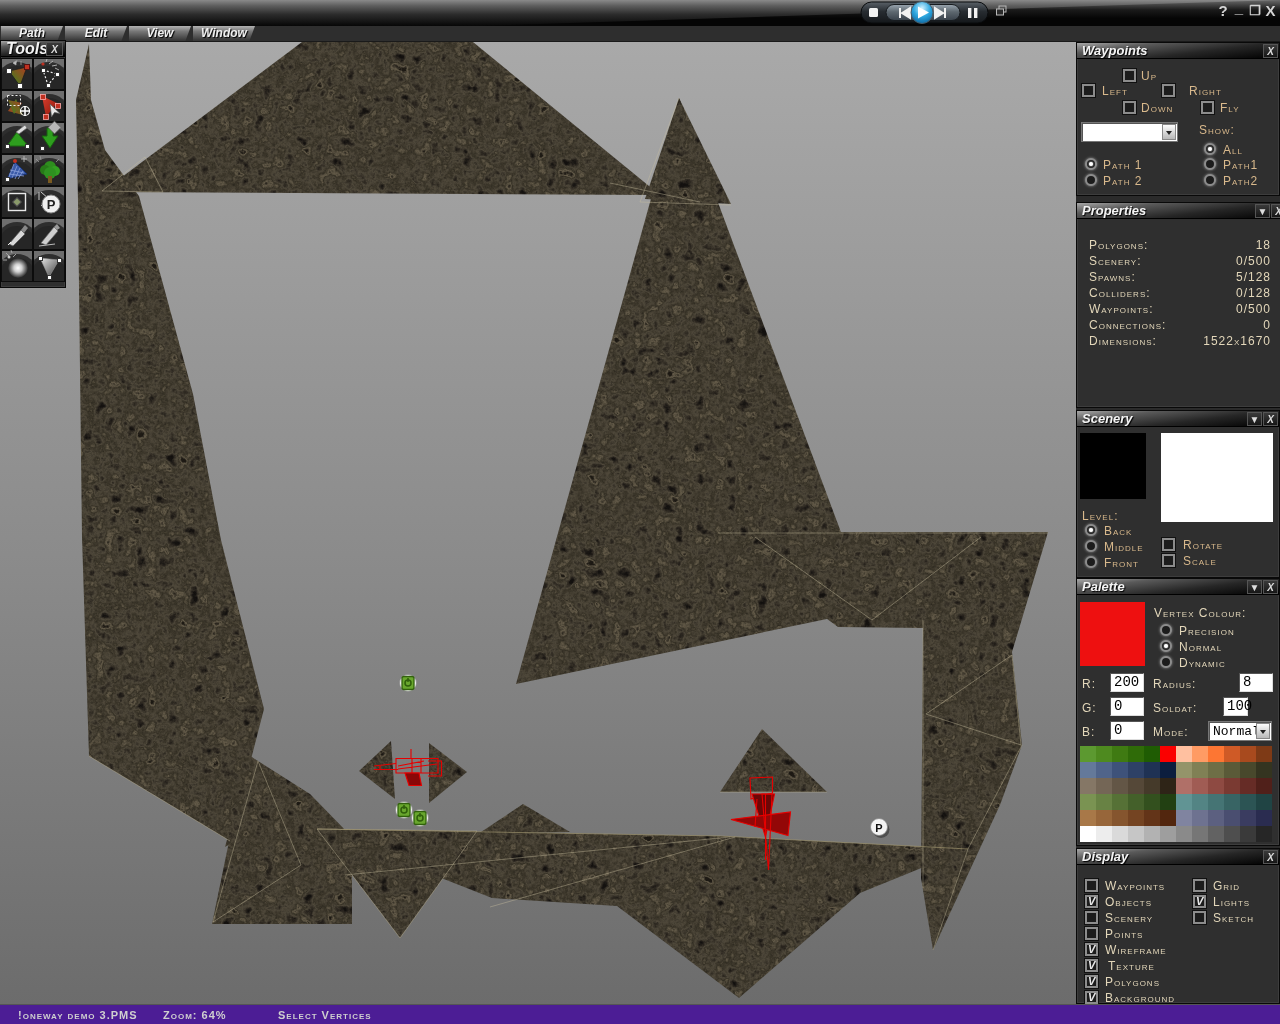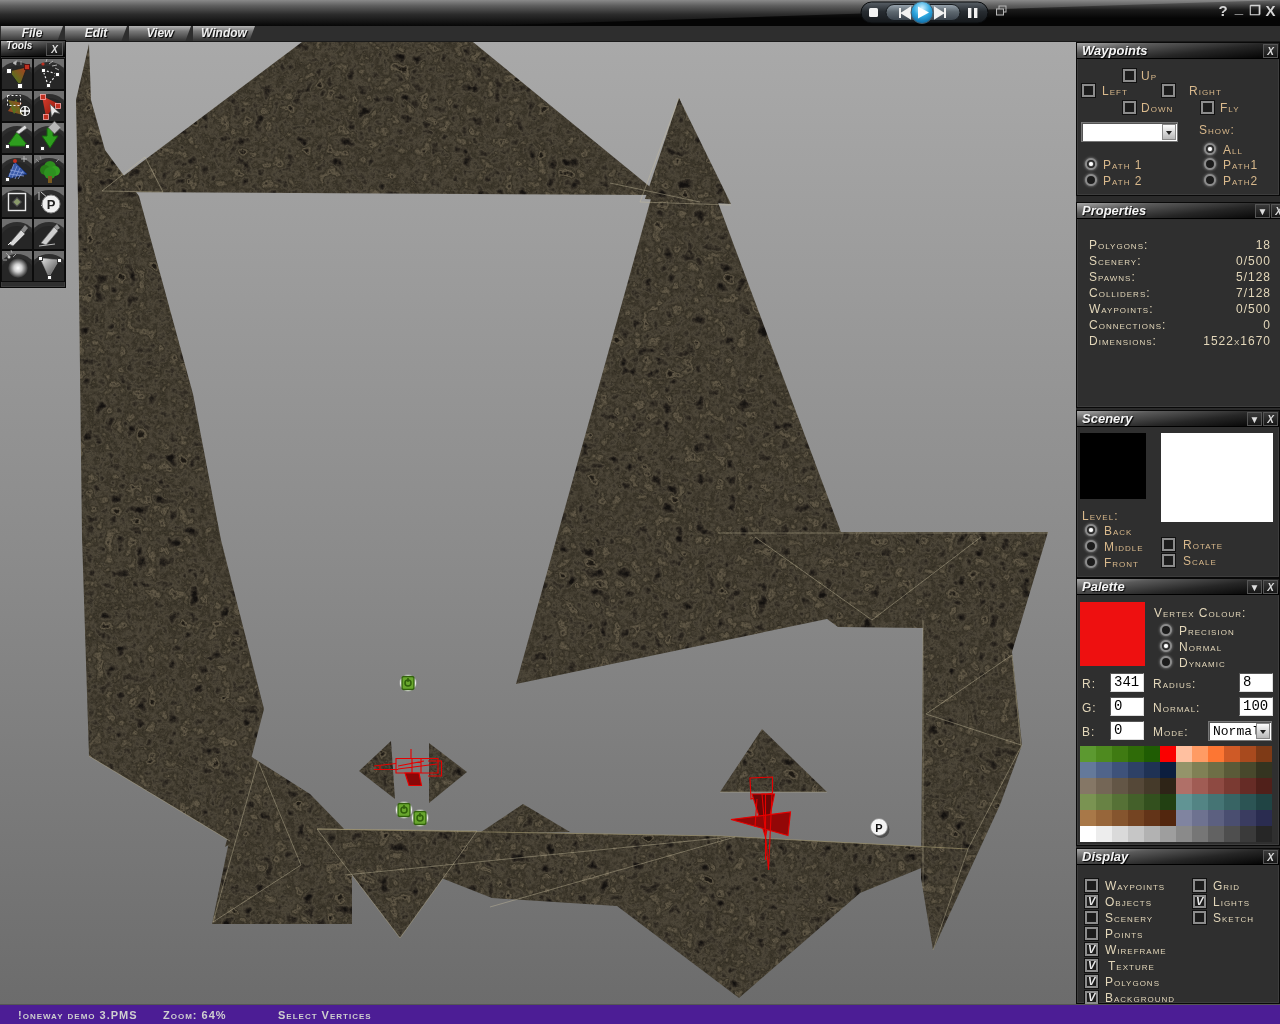--- a/index.html
+++ b/index.html
@@ -62,21 +62,21 @@
   </svg>
   </div>
   <div id="winbtns" style="position:absolute;right:2px;top:2px;color:#d4d4d4;font-weight:900;font-size:15px">
     <span style="position:absolute;right:47px;top:0;width:16px;text-align:center">?</span>
     <span style="position:absolute;right:31px;top:-3px;width:16px;text-align:center">_</span>
     <span style="position:absolute;right:15px;top:1px;width:16px;text-align:center;font-size:13px">❐</span>
     <span style="position:absolute;right:0;top:0;width:15px;text-align:center">X</span>
   </div>
 </div>
 <div id="menubar">
-  <div class="mtab" style="left:1px;width:62px">File</div>
+  <div class="mtab" style="left:1px;width:62px">Path</div>
   <div class="mtab" style="left:65px;width:62px">Edit</div>
   <div class="mtab" style="left:129px;width:62px">View</div>
   <div class="mtab" style="left:193px;width:62px">Window</div>
 </div>
 <div id="canvas" style="position:absolute;left:0;top:42px;width:1076px;height:962px;overflow:hidden">
 <svg width="1076" height="962" viewBox="0 0 1076 962">
 <defs>
 <linearGradient id="bg" x1="0" y1="0" x2="0" y2="1">
 <stop offset="0" stop-color="#a9a9a9"></stop>
           <stop offset="0.55" stop-color="#8a8a8a"></stop>
@@ -192,21 +192,21 @@
 
 <g id="pspawn">
 <circle cx="881" cy="787.5" r="8.5" fill="#000" opacity="0.35"></circle>
 <circle cx="879" cy="785" r="8.5" fill="#f4f4f4" stroke="#888" stroke-width="0.8"></circle>
 <text x="879" y="789.5" text-anchor="middle" font-size="11" font-weight="bold" fill="#111" font-family="Liberation Sans">P</text>
 </g>
 </svg>
 </div>
 <div id="toolspanel" class="panel" style="left:0;top:40px;width:66px;height:248px">
   <div class="ptitle">
-      <span class="cap" style="font-size:10px;top:-1px">Tools</span>
+      <span class="cap" style="font-size:16px;top:-1px">Tools</span>
       <div class="tbtn" style="right:2px;width:17px">X</div>
     </div>
   <div style="position:absolute;left:0;top:17px">
   <svg width="64" height="228">
   <defs>
     <linearGradient id="tbg" x1="0" y1="0" x2="0" y2="1">
             <stop offset="0" stop-color="#474747"></stop>
             <stop offset="0.5" stop-color="#2e2e2e"></stop>
             <stop offset="1" stop-color="#1c1c1c"></stop>
           </linearGradient>
@@ -388,21 +388,21 @@
         <div class="tbtn" style="right:17px">▼</div>
         <div class="tbtn" style="right:1px">X</div>
       </div>
   <span class="lbl" style="left:12px;top:35px">Polygons:</span>
       <span class="lbl" style="right:16px;top:35px">18</span>
   <span class="lbl" style="left:12px;top:51px">Scenery:</span>
       <span class="lbl" style="right:16px;top:51px">0/500</span>
   <span class="lbl" style="left:12px;top:67px">Spawns:</span>
       <span class="lbl" style="right:16px;top:67px">5/128</span>
   <span class="lbl" style="left:12px;top:83px">Colliders:</span>
-      <span class="lbl" style="right:16px;top:83px">7/128</span>
+      <span class="lbl" style="right:16px;top:83px">0/128</span>
   <span class="lbl" style="left:12px;top:99px">Waypoints:</span>
       <span class="lbl" style="right:16px;top:99px">0/500</span>
   <span class="lbl" style="left:12px;top:115px">Connections:</span>
       <span class="lbl" style="right:16px;top:115px">0</span>
   <span class="lbl" style="left:12px;top:131px">Dimensions:</span>
       <span class="lbl" style="right:16px;top:131px">1522x1670</span>
 </div>
 
 <div class="panel" style="left:1076px;top:410px;width:204px;height:168px">
   <div class="ptitle">
@@ -433,29 +433,29 @@
       </div>
   <div style="position:absolute;left:3px;top:23px;width:65px;height:64px;background:#ee1010"></div>
   <span class="lbl" style="left:77px;top:27px">Vertex Colour:</span>
   <div class="rd" style="left:83px;top:45px"></div>
       <span class="lbl" style="left:102px;top:45px">Precision</span>
   <div class="rd on" style="left:83px;top:61px"></div>
       <span class="lbl" style="left:102px;top:61px">Normal</span>
   <div class="rd" style="left:83px;top:77px"></div>
       <span class="lbl" style="left:102px;top:77px">Dynamic</span>
   <span class="lbl" style="left:5px;top:98px">R:</span>
-      <div class="numin" style="left:33px;top:94px;width:34px;height:19px">341</div>
+      <div class="numin" style="left:33px;top:94px;width:34px;height:19px">200</div>
   <span class="lbl" style="left:5px;top:122px">G:</span>
       <div class="numin" style="left:33px;top:118px;width:34px;height:19px">0</div>
   <span class="lbl" style="left:5px;top:146px">B:</span>
       <div class="numin" style="left:33px;top:142px;width:34px;height:19px">0</div>
   <span class="lbl" style="left:76px;top:98px">Radius:</span>
       <div class="numin" style="left:162px;top:94px;width:34px;height:19px">8</div>
-  <span class="lbl" style="left:76px;top:122px">Normal:</span>
-      <div class="numin" style="left:162px;top:118px;width:34px;height:19px">100</div>
+  <span class="lbl" style="left:76px;top:122px">Soldat:</span>
+      <div class="numin" style="left:146px;top:118px;width:25px;height:19px">100</div>
   <span class="lbl" style="left:76px;top:146px">Mode:</span>
   <div class="whitebox" style="left:131px;top:142px;width:64px;height:20px;font-family:'Liberation Mono',monospace;font-size:13px;color:#000;padding:2px 0 0 4px">Normal</div>
   <div style="position:absolute;left:179px;top:144px;width:14px;height:16px;background:linear-gradient(#fdfdfd,#b8b8b8);border:1px solid #888"></div>
   <div style="position:absolute;left:183px;top:151px;width:0;height:0;border:3px solid transparent;border-top:4px solid #222"></div>
   <div id="palgrid" style="position:absolute;left:3px;top:167px;width:192px;height:96px;background:#111">
         <i style="position:absolute;left:0px;top:0px;width:16px;height:16px;background:#5c9930"></i>
         <i style="position:absolute;left:16px;top:0px;width:16px;height:16px;background:#4e8a1f"></i>
         <i style="position:absolute;left:32px;top:0px;width:16px;height:16px;background:#3f7a12"></i>
         <i style="position:absolute;left:48px;top:0px;width:16px;height:16px;background:#2f6b08"></i>
         <i style="position:absolute;left:64px;top:0px;width:16px;height:16px;background:#1f5c03"></i>

